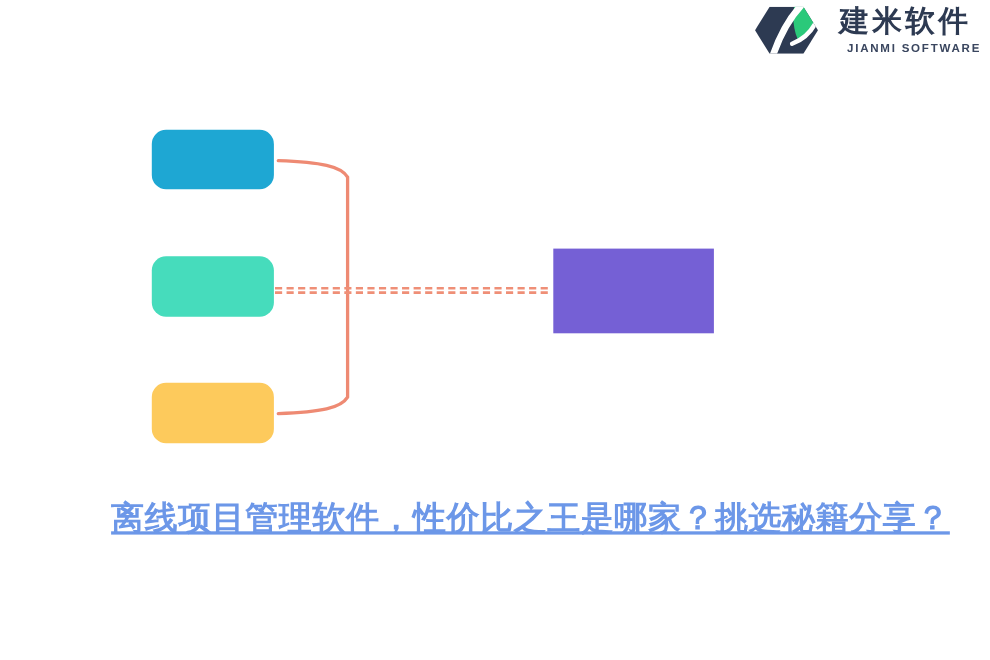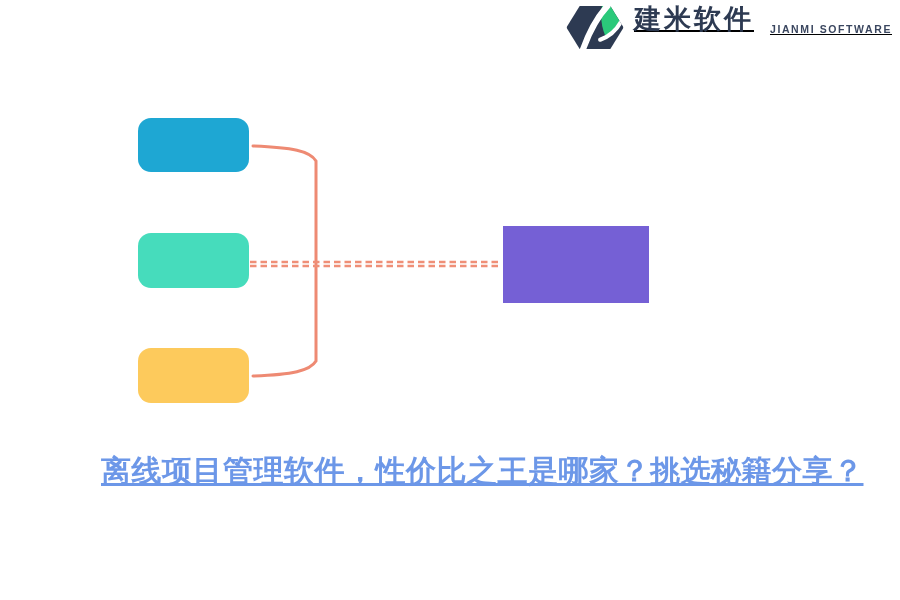--- a/index.html
+++ b/index.html
@@ -10,21 +10,21 @@
     overflow:hidden;
     font-family:"Liberation Sans","DejaVu Sans",sans-serif;
   }
 
   
   .logo{
     position:absolute;top:4px;right:8px;
     display:flex;align-items:flex-start;gap:10px;
   }
   .logo-icon{width:58px;height:47px;display:block;}
-  .logo-text{display:flex;align-items:flex-end;padding-top:1px;text-decoration:underline;}
+  .logo-text{display:flex;flex-direction:column;align-items:center;padding-top:1px;}
   .logo-title{
     font-size:27px;font-weight:700;letter-spacing:3px;line-height:1.1;
     white-space:nowrap;
   }
   .logo-subtitle{
     font-size:10.5px;font-weight:600;letter-spacing:1.6px;margin-top:3px;
     white-space:nowrap;
   }
 
   

